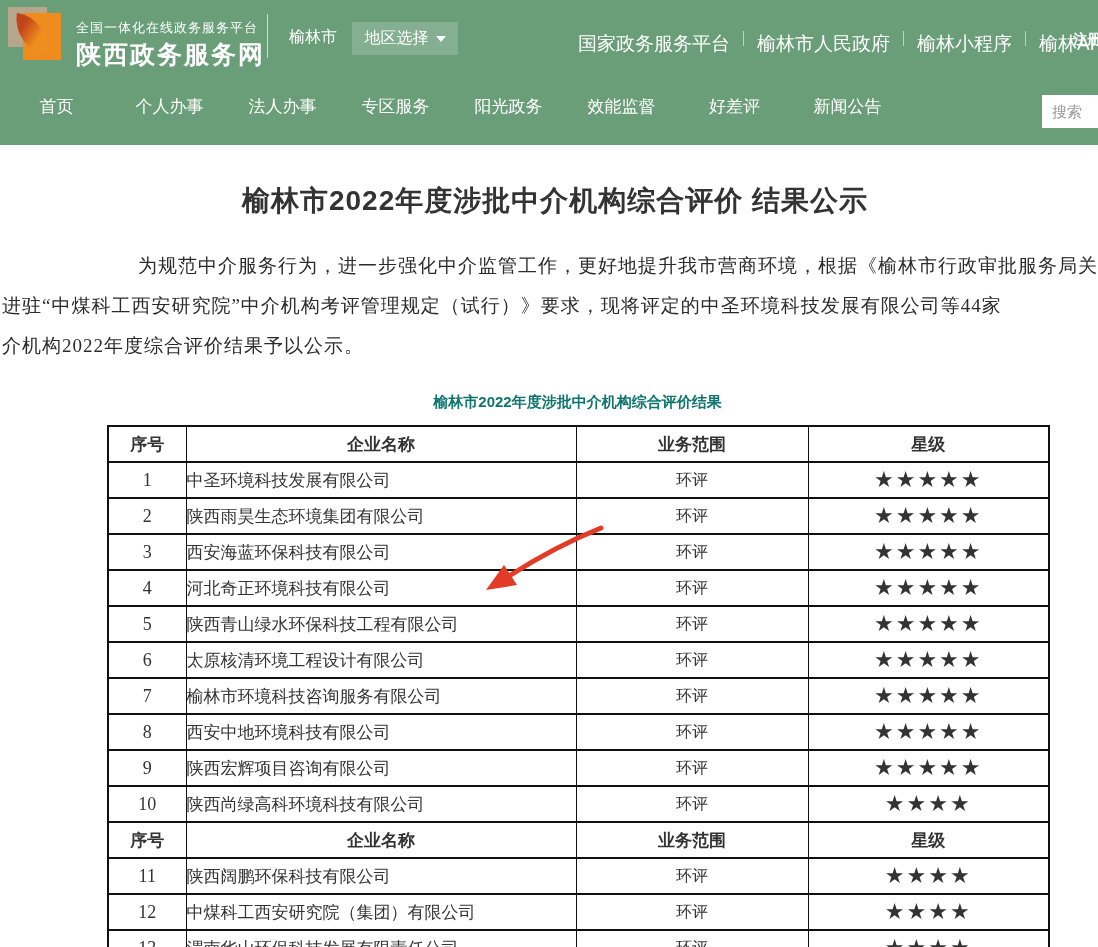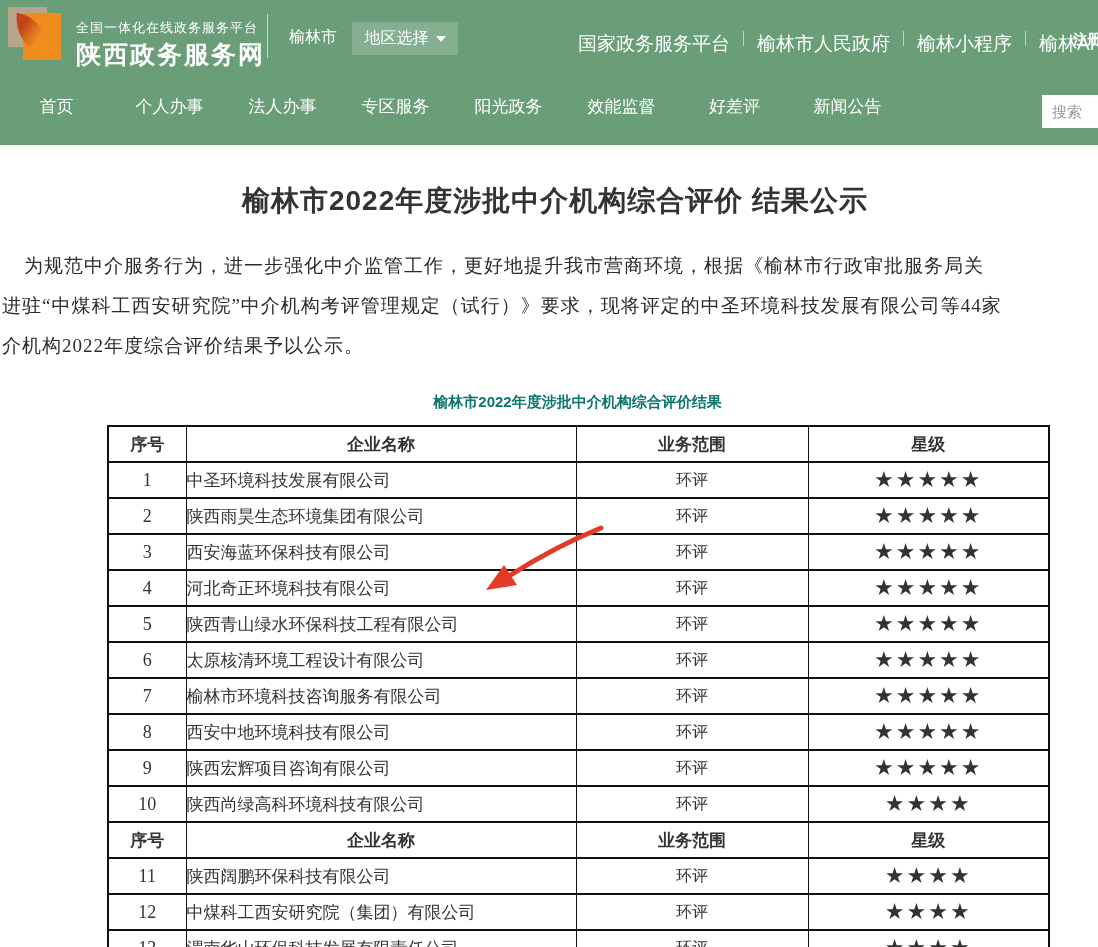--- a/index.html
+++ b/index.html
@@ -34,21 +34,21 @@
   .search-box input{border:none;outline:none;width:80px;height:33px;padding:0 0 0 10px;
     font-size:15px;color:#666;font-family:inherit;background:transparent;}
   .search-box input::placeholder{color:#999;}
 
   
   main{position:relative;}
   h1.doc-title{margin:37px 0 0 12px;text-align:center;font-size:28px;font-weight:600;
     color:#333;letter-spacing:1px;font-family:"Liberation Sans",sans-serif;}
   .para{margin-top:26px;font-family:"Liberation Serif",serif;font-size:19px;color:#2b2b2b;}
   .para .pline{white-space:nowrap;overflow:hidden;line-height:40px;height:40px;padding-left:2px;letter-spacing:1px;}
-  .para .pline:first-child{padding-left:24px;}
+  .para .pline:first-child{padding-left:24px;text-align:right;}
   .tbl-caption{margin:27px 0 0 107px;width:941px;text-align:center;font-size:15px;font-weight:700;color:#0f766e;}
 
   table.eval{border-collapse:collapse;margin:13px 0 0 107px;table-layout:fixed;width:941px;
     font-family:"Liberation Serif",serif;}
   table.eval col.c1{width:78px;} table.eval col.c2{width:390px;}
   table.eval col.c3{width:232px;} table.eval col.c4{width:241px;}
   table.eval td,table.eval th{border:1px solid #111;border-top-width:2px;border-bottom-width:2px;
     height:34px;padding:0;color:#333;overflow:hidden;white-space:nowrap;}
   table.eval{border:2px solid #111;}
   th.hdr{font-size:17px;font-weight:700;font-family:Liberation Serif, serif;color:#222;}

